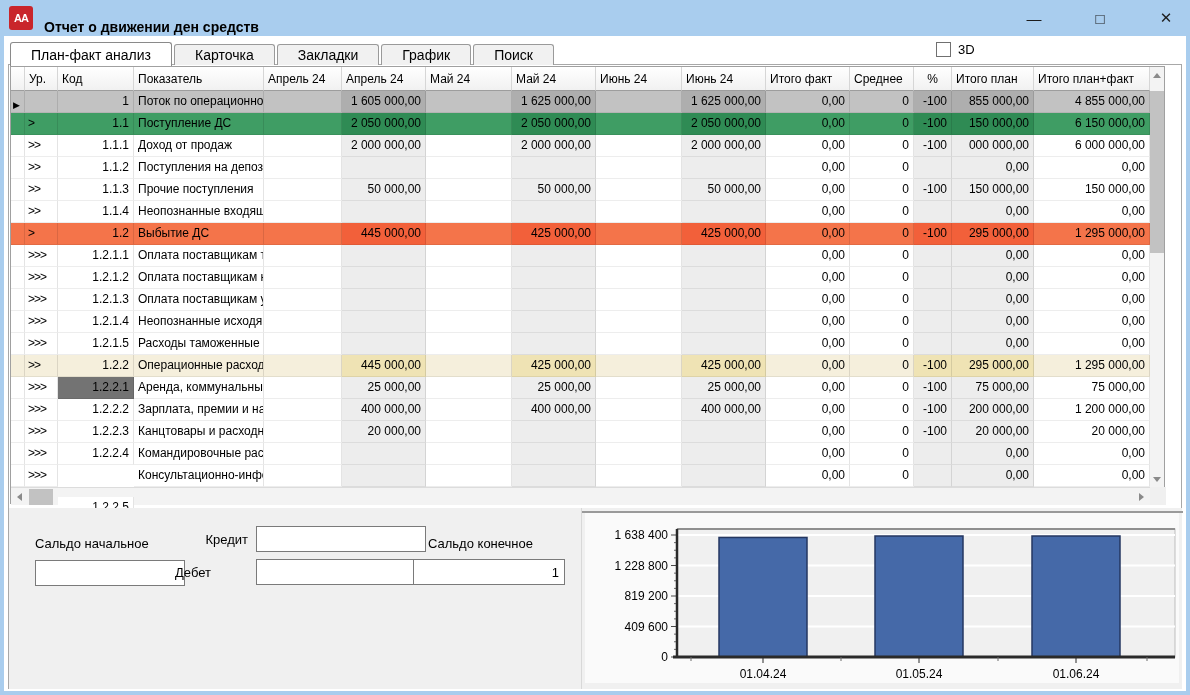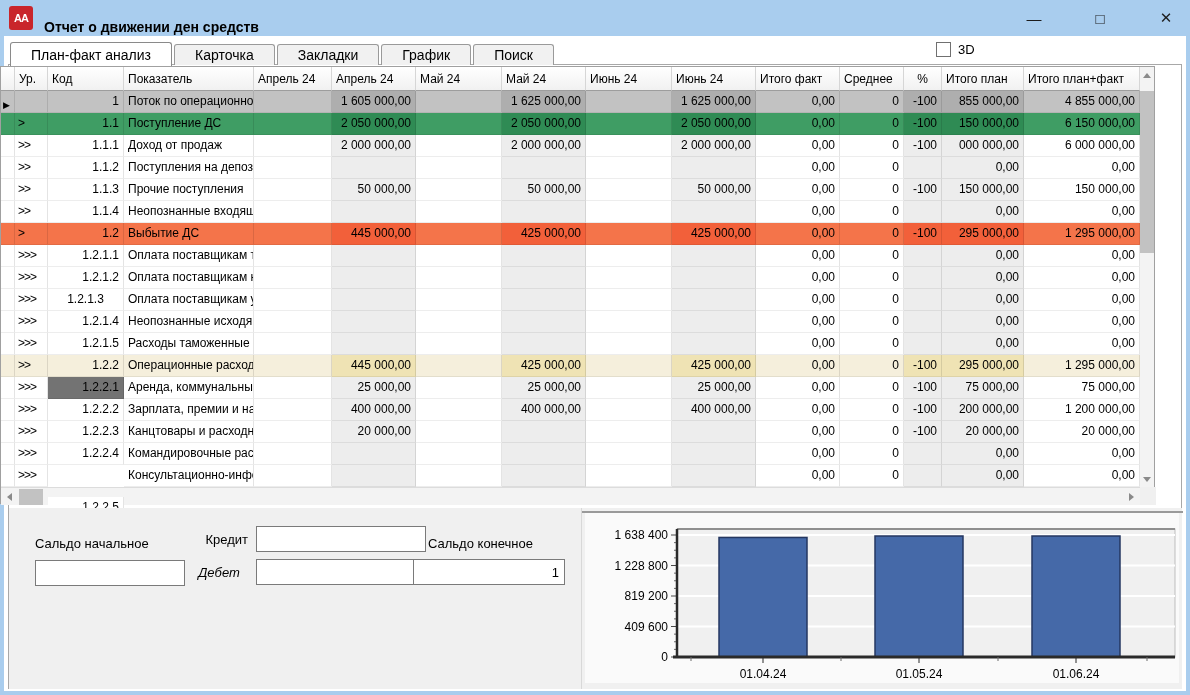--- a/index.html
+++ b/index.html
@@ -22,21 +22,21 @@
   .tab{height:21px;padding:0 20px;display:flex;align-items:center;background:#f1f1f1;
     border:1px solid #9a9a9a;border-bottom:none;border-radius:3px 3px 0 0;margin-right:2px;
     font-size:14px;white-space:nowrap;}
   .tab.active{height:24px;background:#ffffff;position:relative;top:1px;border-color:#8a8a8a;}
   .checkbox-3d{position:absolute;left:936px;top:42px;display:flex;align-items:center;gap:7px;z-index:3;}
   .cbx{width:15px;height:15px;background:#fff;border:1px solid #707070;}
   .cbx-label{font-size:13px;}
   
   .page-frame{position:absolute;left:8px;top:64px;width:1174px;height:625px;border:1px solid #a8a8a8;background:#fff;z-index:1;}
   
-  .grid{position:absolute;left:0;top:66px;width:1155px;height:438px;border:1px solid #a0a0a0;background:#fff;z-index:2;font-size:12px;padding-left:41px;}
+  .grid{position:absolute;left:10px;top:66px;width:1155px;height:438px;border:1px solid #a0a0a0;background:#fff;z-index:2;font-size:12px;padding-left:41px;}
   .g-header{position:absolute;left:0;top:0;height:24px;display:flex;}
   .g-hcell{height:24px;background:linear-gradient(#ffffff,#f1f1f1);border-right:1px solid #d6d6d6;border-bottom:1px solid #9d9d9d;
     padding:0 4px;display:flex;align-items:center;white-space:nowrap;overflow:hidden;}
   .g-row{position:absolute;left:0;height:22px;display:flex;}
   .g-cell{height:22px;border-right:1px solid rgba(0,0,0,0.10);border-bottom:1px solid rgba(0,0,0,0.07);
     padding:0 4px;line-height:21px;white-space:nowrap;overflow:hidden;}
   .g-cell.num{text-align:right;}
   .g-ind{padding:0 1px;position:relative;}
   .row-marker{position:absolute;left:2px;top:4px;font-size:9px;color:#000;}
   
@@ -293,21 +293,21 @@
         <div class="g-cell num" style="width: 84px; background: rgb(237, 237, 237);"></div>
         <div class="g-cell num" style="width: 84px; background: rgb(255, 255, 255);">0,00</div>
         <div class="g-cell num" style="width: 64px; background: rgb(255, 255, 255);">0</div>
         <div class="g-cell num" style="width: 38px; background: rgb(237, 237, 237);"></div>
         <div class="g-cell num" style="width: 82px; background: rgb(237, 237, 237);">0,00</div>
         <div class="g-cell num" style="width: 116px; background: rgb(255, 255, 255);">0,00</div>
       </div>
       <div class="g-row" style="top: 222px;">
         <div class="g-cell g-ind" style="width: 14px; background: rgb(255, 255, 255);"></div>
         <div class="g-cell" style="width: 33px; background: rgb(255, 255, 255); letter-spacing: -1px; padding-left: 3px;">&gt;&gt;&gt;</div>
-        <div class="g-cell num" style="width: 76px; background: rgb(255, 255, 255); text-align: center;">1.2.1.3</div>
+        <div class="g-cell num" style="width: 76px; background: rgb(255, 255, 255);">1.2.1.3</div>
         <div class="g-cell" style="width: 130px; background: rgb(255, 255, 255);">Оплата поставщикам усл</div>
         <div class="g-cell num" style="width: 78px; background: rgb(255, 255, 255);"></div>
         <div class="g-cell num" style="width: 84px; background: rgb(237, 237, 237);"></div>
         <div class="g-cell num" style="width: 86px; background: rgb(255, 255, 255);"></div>
         <div class="g-cell num" style="width: 84px; background: rgb(237, 237, 237);"></div>
         <div class="g-cell num" style="width: 86px; background: rgb(255, 255, 255);"></div>
         <div class="g-cell num" style="width: 84px; background: rgb(237, 237, 237);"></div>
         <div class="g-cell num" style="width: 84px; background: rgb(255, 255, 255);">0,00</div>
         <div class="g-cell num" style="width: 64px; background: rgb(255, 255, 255);">0</div>
         <div class="g-cell num" style="width: 38px; background: rgb(237, 237, 237);"></div>
@@ -450,21 +450,21 @@
         <div class="g-cell num" style="width: 82px; background: rgb(237, 237, 237);">0,00</div>
         <div class="g-cell num" style="width: 116px; background: rgb(255, 255, 255);">0,00</div>
       </div>
     </div>
 
   <div class="footer-panel">
     <div class="f-label" style="left:26px;top:28px;">Сальдо начальное</div>
     <input class="f-input" style="left: 26px; top: 52px; width: 150px;" value="">
     <div class="f-label" style="left:181px;top:24px;width:58px;text-align:right;">Кредит</div>
     <input class="f-input" style="left: 247px; top: 18px; width: 170px;" value="">
-    <div class="f-label" style="left:181px;top:57px;width:58px;text-align:center;font-style:italic;">Дебет</div>
+    <div class="f-label" style="left:166px;top:57px;width:58px;text-align:left;">Дебет</div>
     <input class="f-input" style="left: 247px; top: 51px; width: 170px;" value="">
     <div class="f-label" style="left:419px;top:28px;">Сальдо конечное</div>
     <input class="f-input right" style="left: 404px; top: 51px; width: 152px;" value="1">
   </div>
 
   <div class="chart-panel">
     <div class="chart-sep"></div>
     <div class="chart-widget" id="chartHost"><svg width="594" height="170">
           <rect x="92" y="16" width="498" height="128" fill="#f0f0f0" stroke="#bdbdbd"></rect>
           <line x1="86" y1="144" x2="92" y2="144" stroke="#4a4a4a" stroke-width="1"></line>

